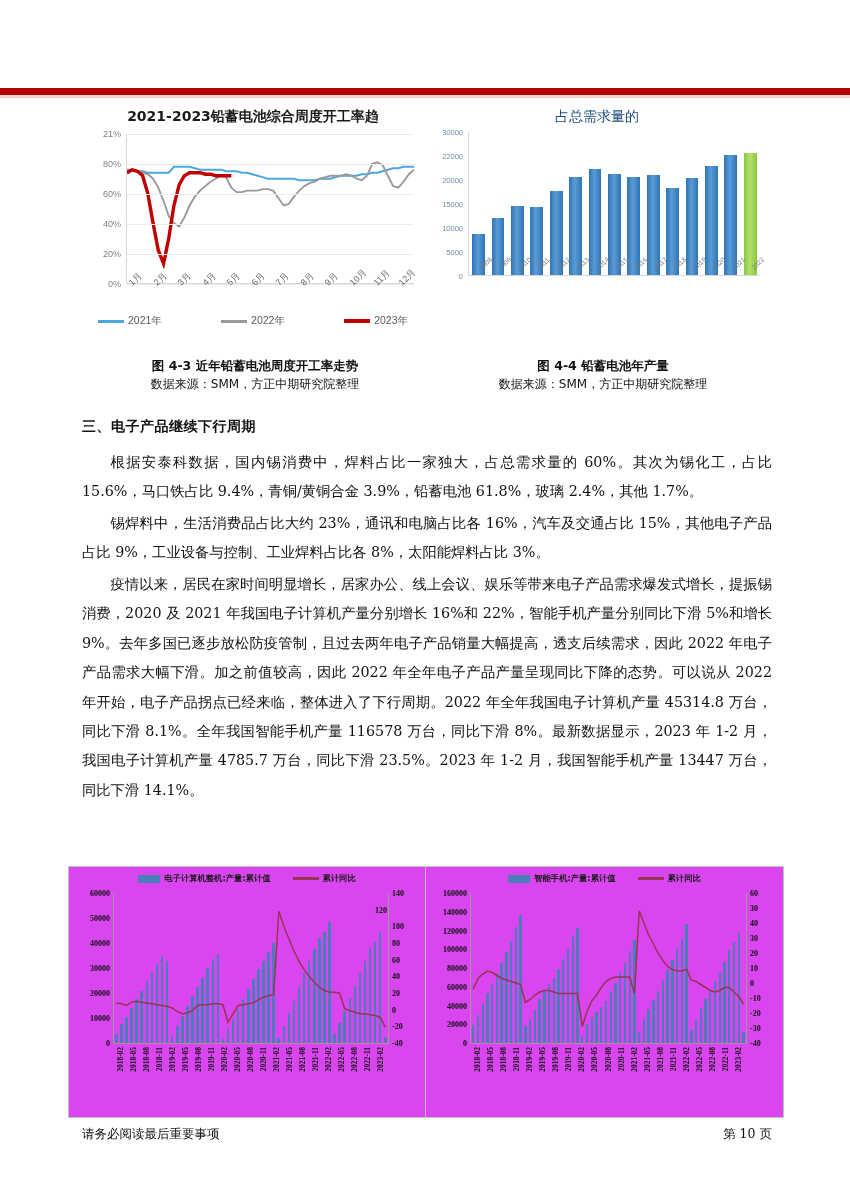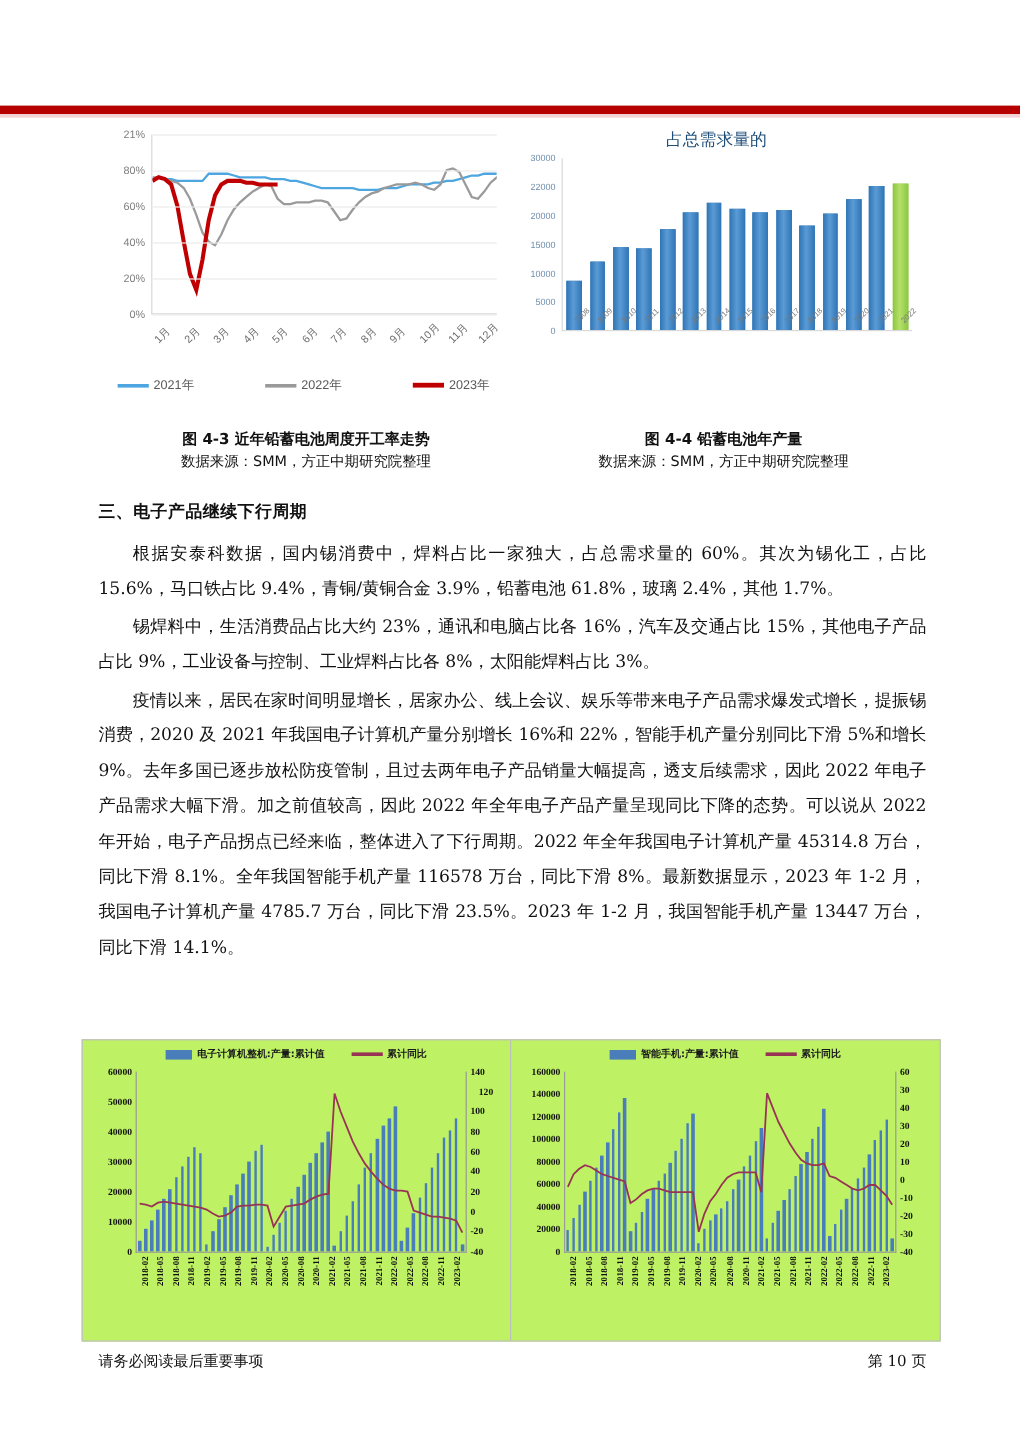--- a/index.html
+++ b/index.html
@@ -63,21 +63,21 @@
   
   .body{position:absolute;left:82px;top:418px;width:690px;}
   h3.sec{font-family:"DejaVu Sans","Liberation Sans",sans-serif;font-weight:bold;
     font-size:14px;margin:0 0 12px 0;color:#111;letter-spacing:.5px;}
   p.para{margin:0 0 2px 0;font-size:14.3px;line-height:2.06;text-align:justify;
     text-indent:2em;color:#111;font-family:"DejaVu Serif","Liberation Serif",serif;
     text-justify:inter-ideograph;}
 
   
   .charts-bot{position:absolute;left:68px;top:866px;width:714px;height:250px;
-    display:flex;border:1px solid #bfbfbf;background:#bef264;}
+    display:flex;border:1px solid #bfbfbf;background:#d946ef;}
   .bot-chart{position:relative;width:50%;height:100%;box-sizing:border-box;}
   .bot-chart.left{border-right:1px solid #bfbfbf;}
   .bl-legend{position:absolute;top:6px;left:0;width:100%;display:flex;
     justify-content:center;align-items:center;gap:22px;}
   .bl-swatch{width:22px;height:8px;background:#4a7ebb;display:inline-block;}
   .bl-lineswatch{width:26px;height:2.5px;background:#993355;display:inline-block;}
   .bl-txt{font-family:"DejaVu Sans","Liberation Sans",sans-serif;font-size:8.3px;color:#1a1a1a;
     font-weight:bold;}
   .bax{position:absolute;font-family:"Liberation Serif",serif;font-weight:bold;
     font-size:8px;color:#111;white-space:nowrap;transform:translateY(-50%);}
@@ -99,20 +99,21 @@
 <div class="page">
 
   <div class="header">
     <div class="header-rule"></div>
     <div class="header-rule2"></div>
   </div>
 
   <div class="charts-top">
 
     <div class="chart-box chart1">
+      <div class="c-title">2021-2023铅蓄电池综合周度开工率趋</div>
       <div class="plot" style="height:160px;">
         <div class="ylabels" id="c1-ylabs">
             <div class="ylab" style="top: 4px;">21%</div>
             <div class="ylab" style="top: 34px;">80%</div>
             <div class="ylab" style="top: 64px;">60%</div>
             <div class="ylab" style="top: 94px;">40%</div>
             <div class="ylab" style="top: 124px;">20%</div>
             <div class="ylab" style="top: 154px;">0%</div>
           </div>
         <div class="grid-area" id="c1-grid" style="left:38px;right:4px;top:4px;bottom:6px;">
@@ -234,21 +235,21 @@
           </span>
       </div>
     <div class="bax l" style="top: 26px; right: 315px;">60000</div>
         <div class="bax l" style="top: 51px; right: 315px;">50000</div>
         <div class="bax l" style="top: 76px; right: 315px;">40000</div>
         <div class="bax l" style="top: 101px; right: 315px;">30000</div>
         <div class="bax l" style="top: 126px; right: 315px;">20000</div>
         <div class="bax l" style="top: 151px; right: 315px;">10000</div>
         <div class="bax l" style="top: 176px; right: 315px;">0</div>
         <div class="bax r" style="top: 26px; left: 323px;">140</div>
-        <div class="bax r" style="top: 42.6667px; left: 330px;">120</div>
+        <div class="bax r" style="top: 42.6667px; left: 306px;">120</div>
         <div class="bax r" style="top: 59.3333px; left: 323px;">100</div>
         <div class="bax r" style="top: 76px; left: 323px;">80</div>
         <div class="bax r" style="top: 92.6667px; left: 323px;">60</div>
         <div class="bax r" style="top: 109.333px; left: 323px;">40</div>
         <div class="bax r" style="top: 126px; left: 323px;">20</div>
         <div class="bax r" style="top: 142.667px; left: 323px;">0</div>
         <div class="bax r" style="top: 159.333px; left: 323px;">-20</div>
         <div class="bax r" style="top: 176px; left: 323px;">-40</div>
         <div class="bplot" style="left: 44px; top: 26px; width: 274px; height: 150px;">
           <div class="bbar" style="left: 1.1163px; width: 2.53704px; height: 8.75px; background: rgb(74, 126, 187);"></div>

